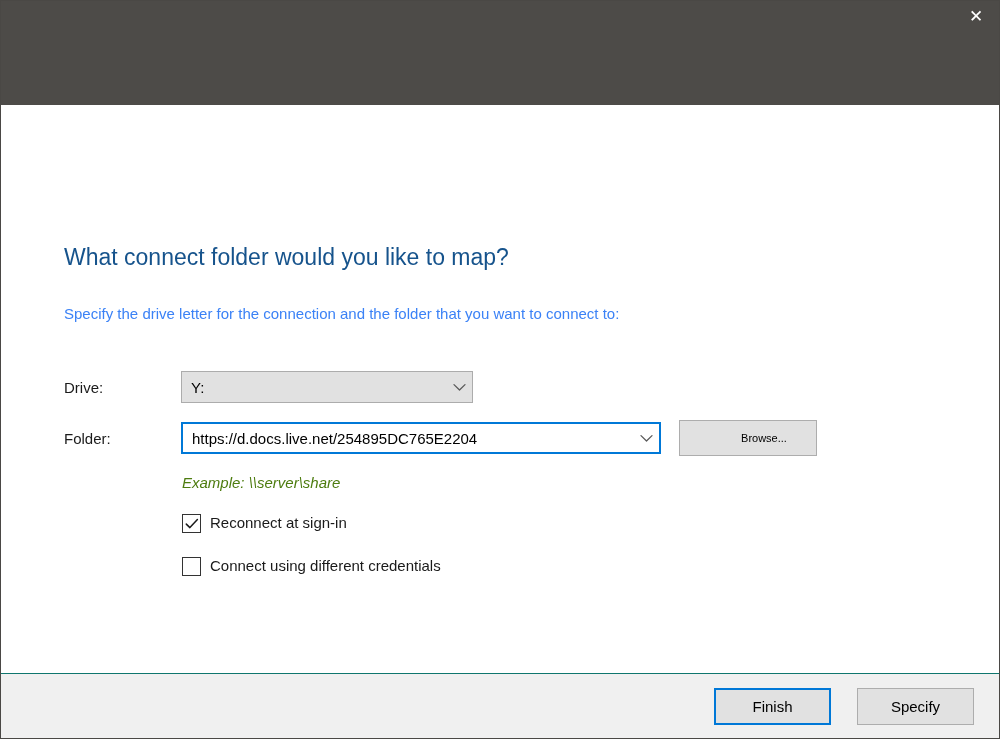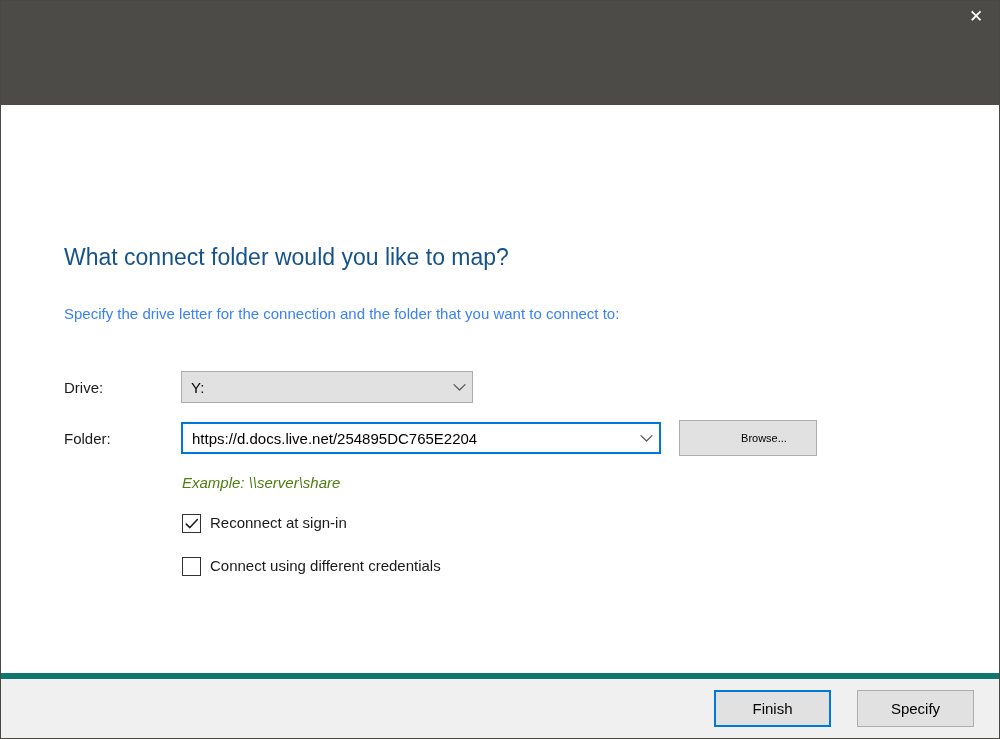--- a/index.html
+++ b/index.html
@@ -238,21 +238,21 @@
   }
   .weblink-period {
     color: #1a1a1a;
   }
 
   
   .footer {
     flex: 0 0 auto;
     height: 65px;
     background: #f0f0f0;
-    border-top: 6px solid #0f766e;
+    border-top: 1px solid #0f766e;
     display: flex;
     align-items: center;
     justify-content: flex-end;
     padding-right: 25px;
     box-sizing: border-box;
   }
 
   .btn {
     box-sizing: border-box;
     width: 117px;

